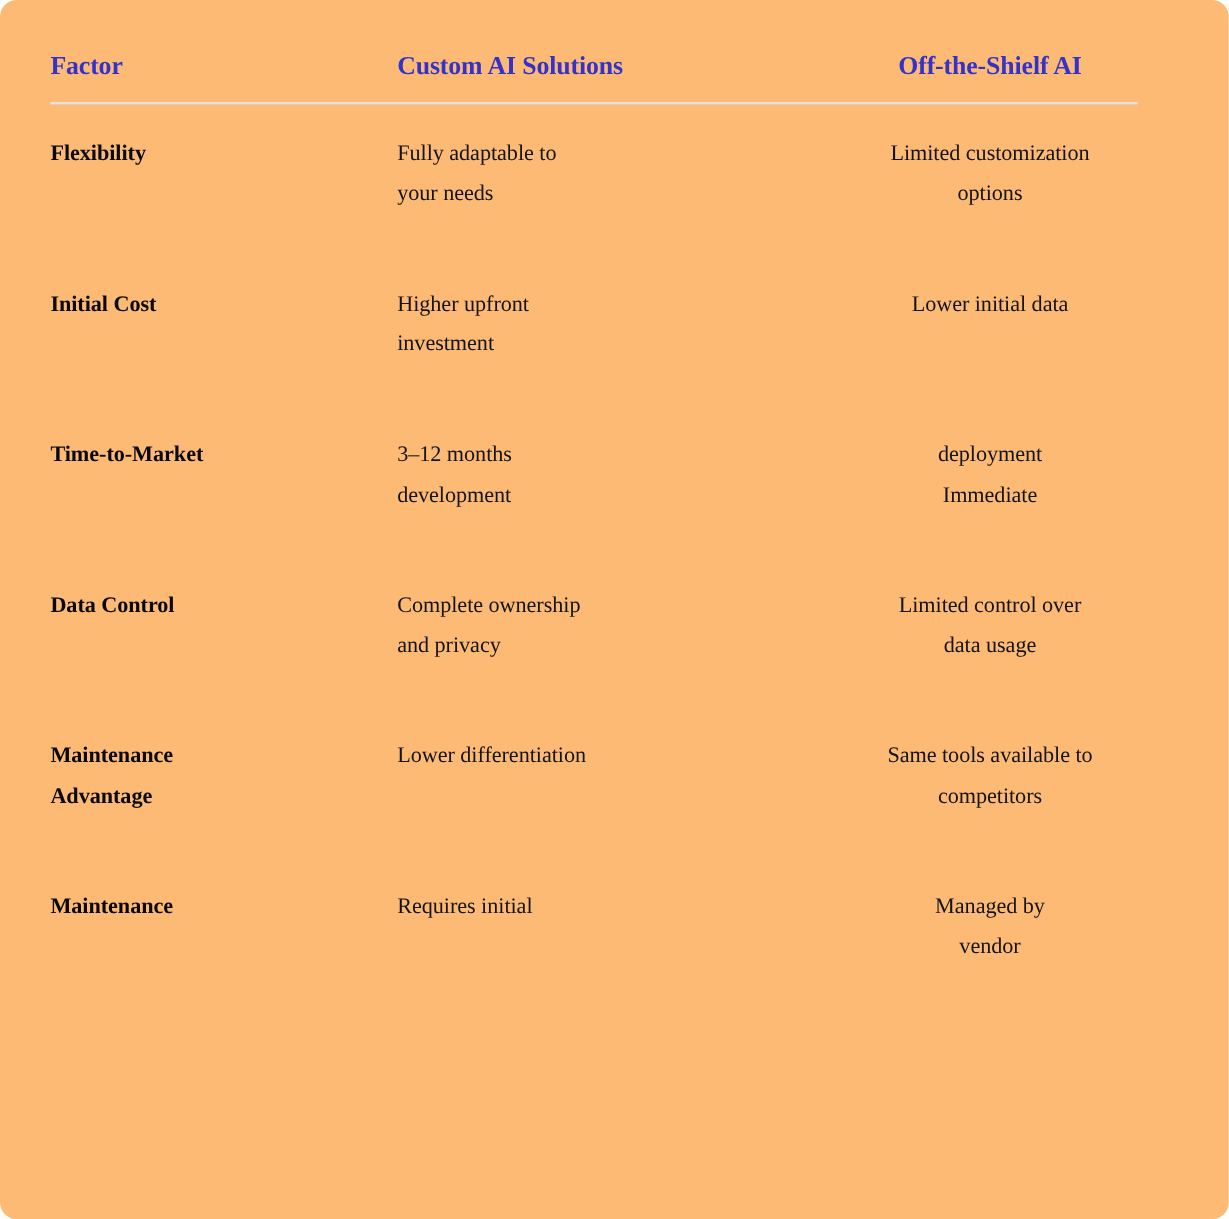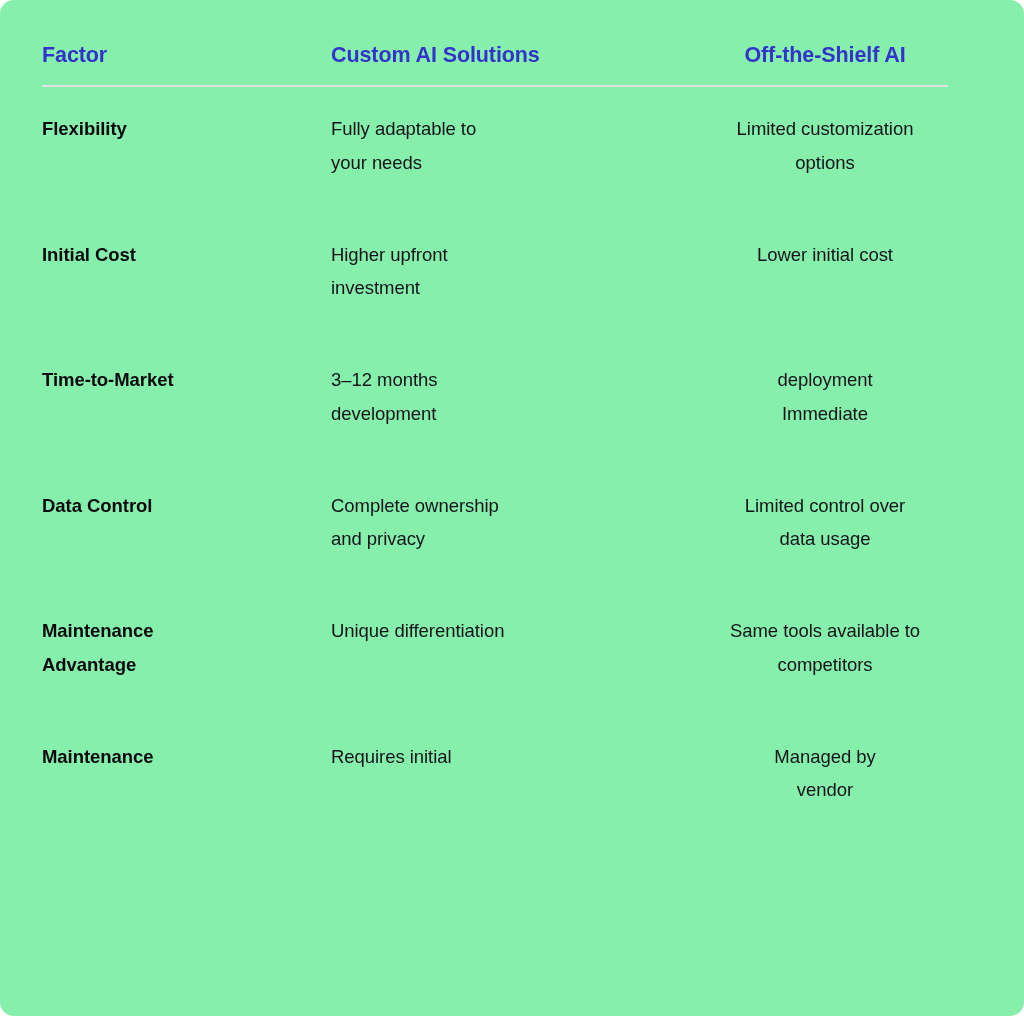--- a/index.html
+++ b/index.html
@@ -82,21 +82,21 @@
     color: #09090d;
   }
   .cell.value {
     font-weight: 400;
   }
   .cell .line { display: block; }
 </style>
 </head>
 <body>
 
-<div id="comparison-card" style="background: #86efac;">
+<div id="comparison-card" style="background: #fdba74; font-family: Liberation Serif, serif;">
   <div class="table">
 
     <div class="row" id="header-row">
       <div class="th c1" style="color: rgb(51, 51, 204);">Factor</div>
       <div class="th c2" style="color: rgb(51, 51, 204);">Custom AI Solutions</div>
       <div class="th c3" style="color: rgb(51, 51, 204);">Off-the-Shielf AI</div>
     </div>
 
     <div id="header-divider" style="background: rgb(226, 226, 228);"></div>
 
@@ -116,21 +116,21 @@
         </div>
         <div class="row data-row">
           <div class="cell c1 factor">
             <span class="line">Initial Cost</span>
           </div>
           <div class="cell c2 value">
             <span class="line">Higher upfront</span>
             <span class="line">investment</span>
           </div>
           <div class="cell c3 value">
-            <span class="line">Lower initial cost</span>
+            <span class="line">Lower initial data</span>
           </div>
         </div>
         <div class="row data-row">
           <div class="cell c1 factor">
             <span class="line">Time-to-Market</span>
           </div>
           <div class="cell c2 value">
             <span class="line">3–12 months</span>
             <span class="line">development</span>
           </div>
@@ -151,21 +151,21 @@
             <span class="line">Limited control over</span>
             <span class="line">data usage</span>
           </div>
         </div>
         <div class="row data-row">
           <div class="cell c1 factor">
             <span class="line">Maintenance</span>
             <span class="line">Advantage</span>
           </div>
           <div class="cell c2 value">
-            <span class="line">Unique differentiation</span>
+            <span class="line">Lower differentiation</span>
           </div>
           <div class="cell c3 value">
             <span class="line">Same tools available to</span>
             <span class="line">competitors</span>
           </div>
         </div>
         <div class="row data-row">
           <div class="cell c1 factor">
             <span class="line">Maintenance</span>
           </div>

